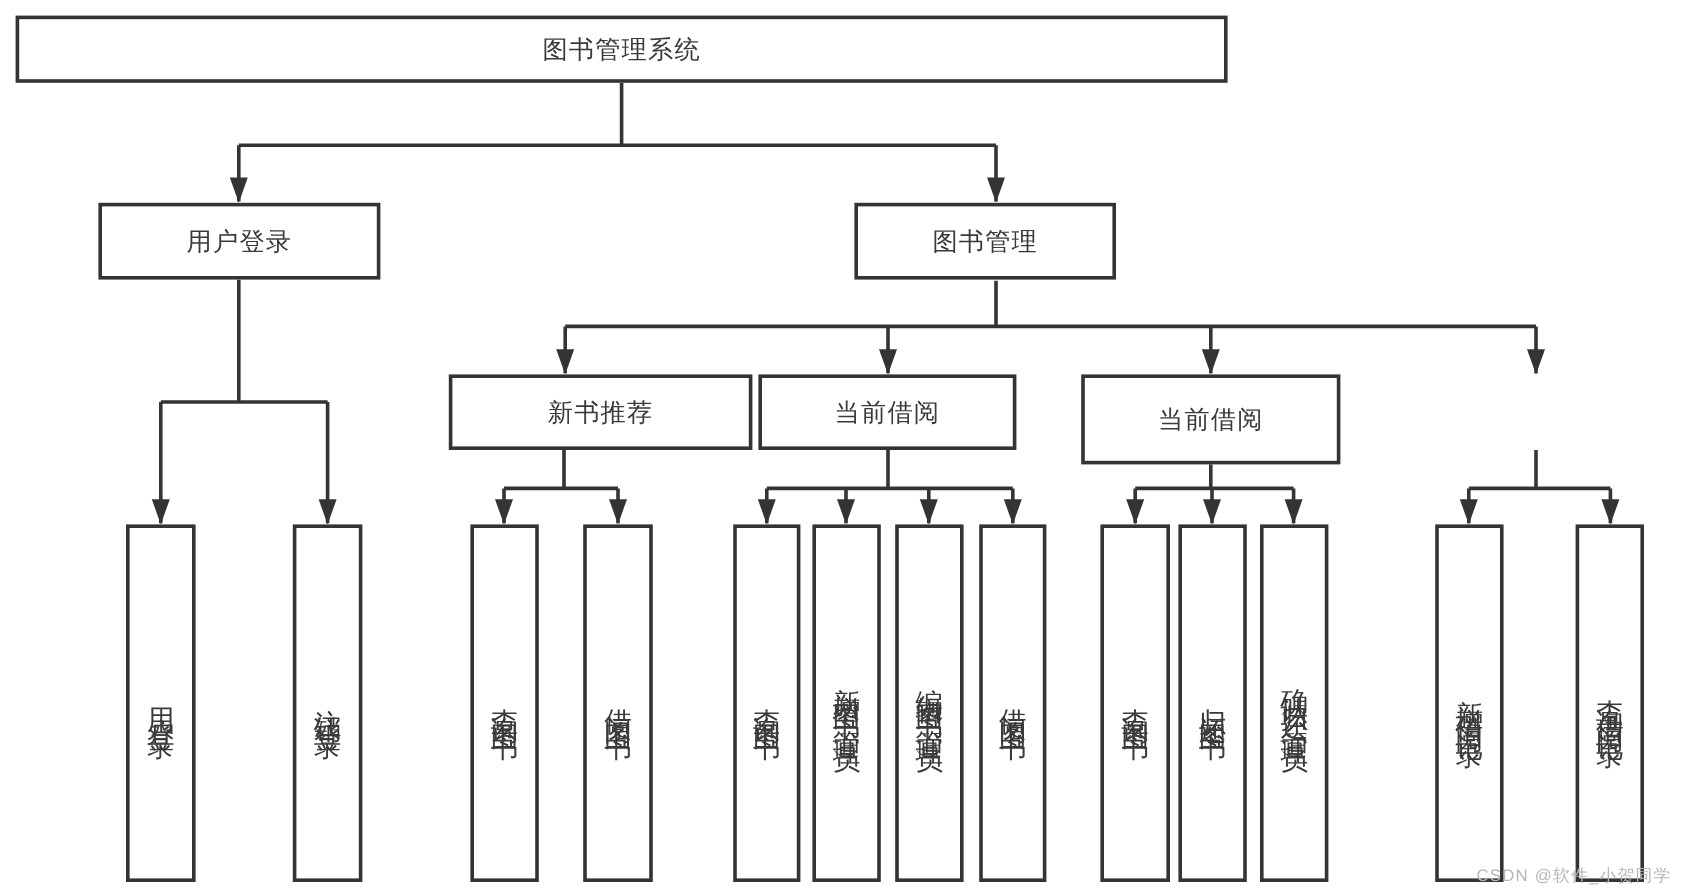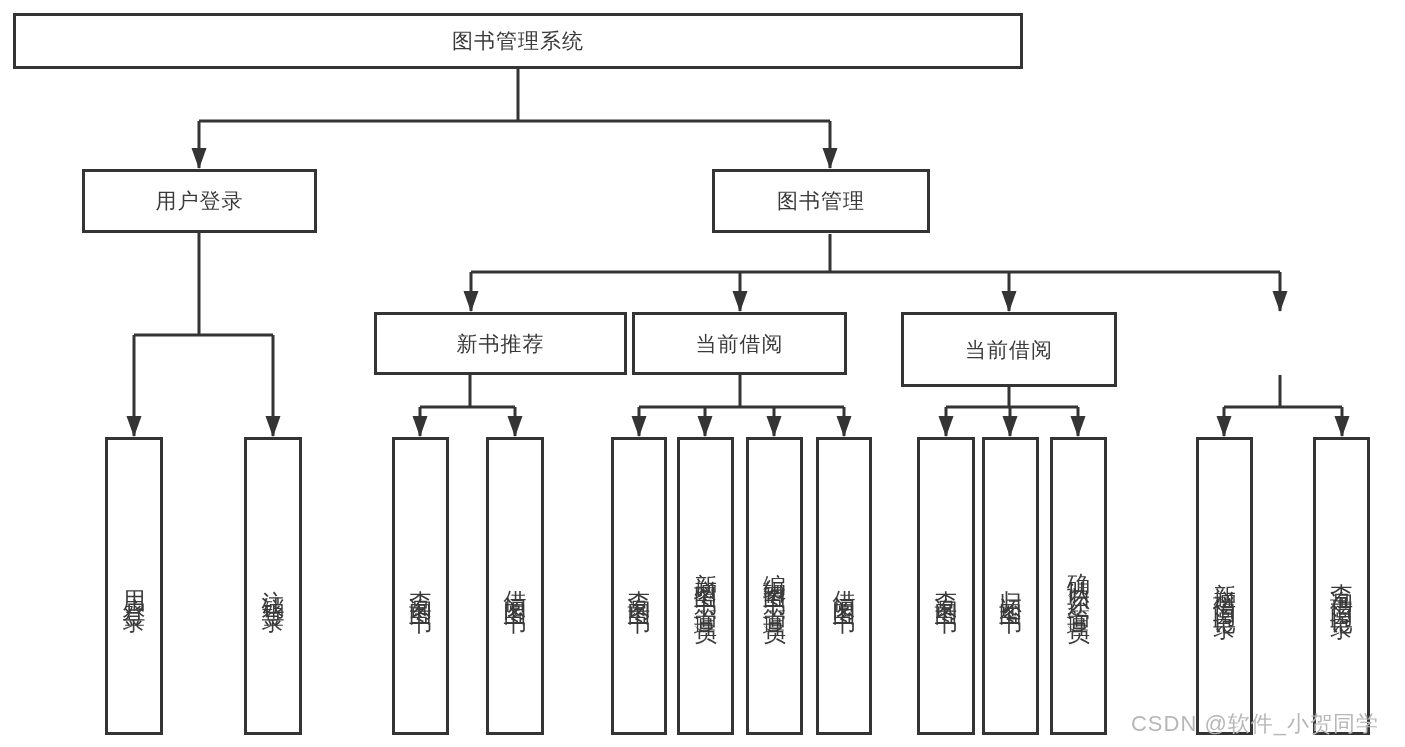--- a/index.html
+++ b/index.html
@@ -61,23 +61,23 @@
   .b-l6  { left: 677px;  width: 57px; }
   .b-l7  { left: 746px;  width: 57px; }
   .b-l8  { left: 816px;  width: 56px; }
   .b-l9  { left: 917px;  width: 58px; }
   .b-l10 { left: 982px;  width: 57px; }
   .b-l11 { left: 1050px; width: 57px; }
   .b-l12 { left: 1196px; width: 57px; }
   .b-l13 { left: 1313px; width: 57px; }
   #watermark {
     position: absolute;
-    right: 26px;
+    right: 12px;
     bottom: 8px;
-    font-size: 22px;
+    font-size: 14px;
     letter-spacing: 1px;
     color: #b7b7b7;
     z-index: 3;
     white-space: nowrap;
   }
 </style>
 </head>
 <body>
 
 <div id="canvas">

